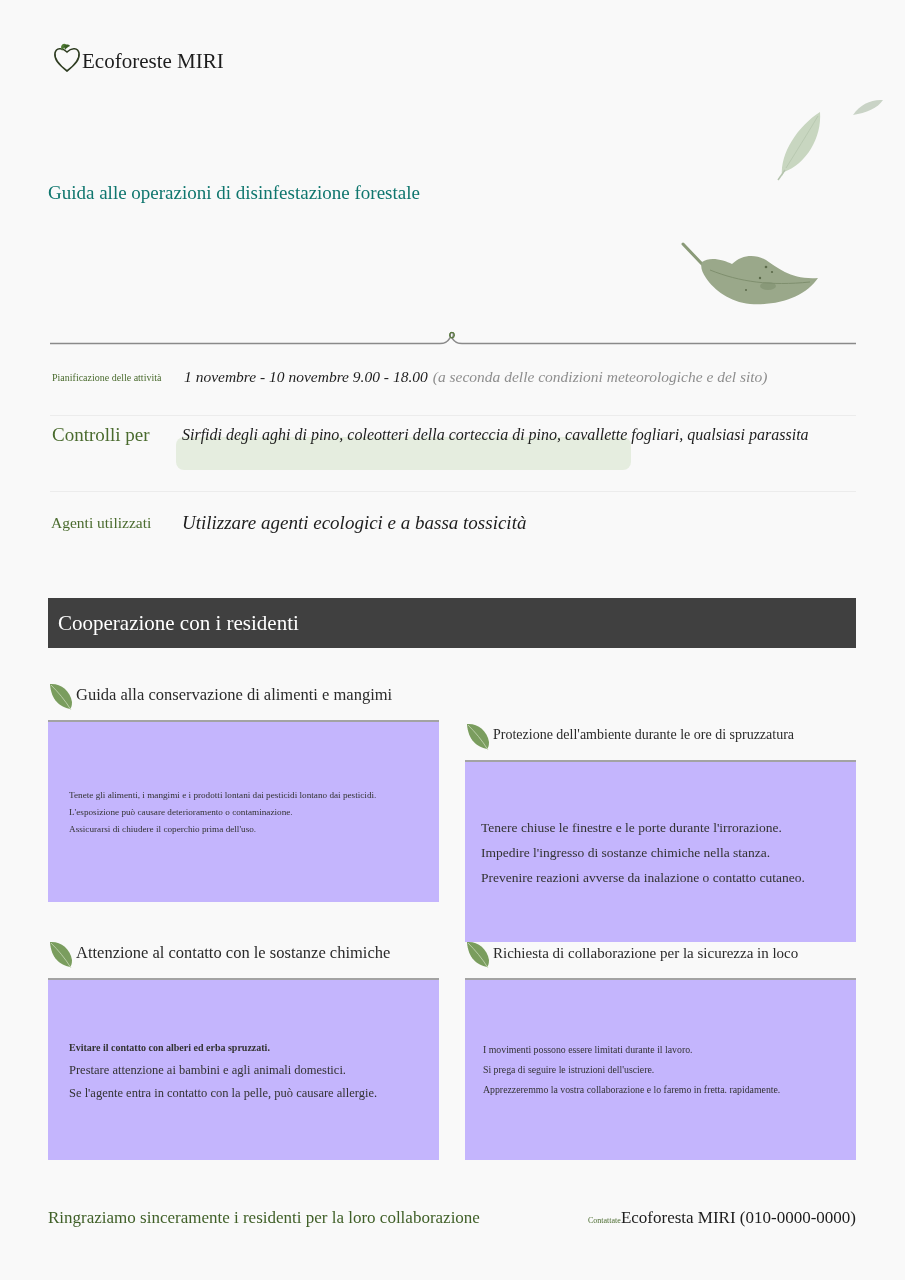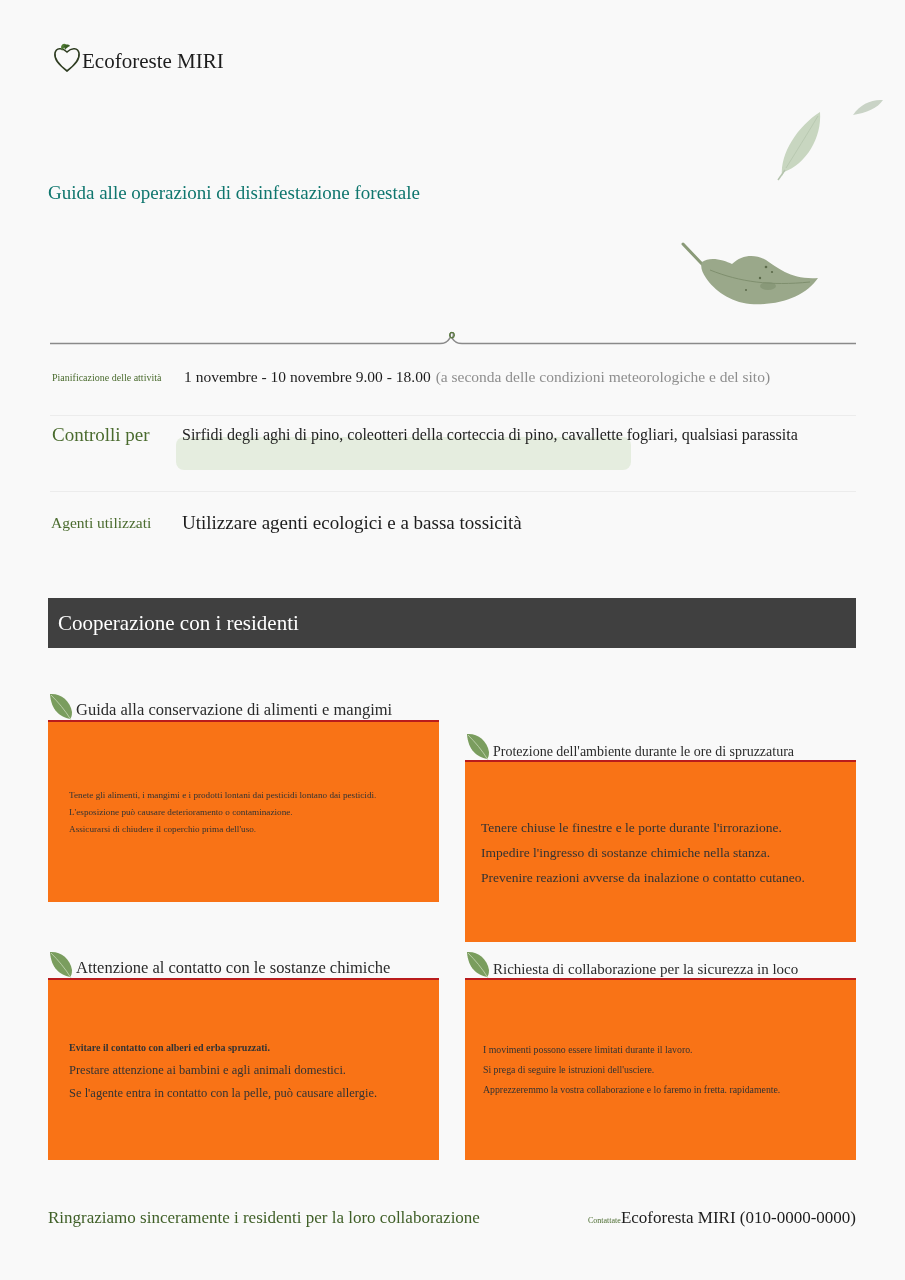--- a/index.html
+++ b/index.html
@@ -12,33 +12,33 @@
 
   .subtitle { position: absolute; left: 48px; top: 182px; font-family: "Liberation Serif", serif; font-size: 19px; color: #0f766e; }
 
   .leaf-deco { position: absolute; }
 
   .divider { position: absolute; left: 50px; top: 331px; width: 806px; height: 16px; }
 
   .info-row { position: absolute; left: 50px; width: 806px; display: flex; align-items: center; }
   .row-sep { position: absolute; left: 50px; width: 806px; height: 1px; background: #ececec; }
   .lbl { font-family: "Liberation Serif", serif; color: #4a6b2e; white-space: nowrap; }
-  .val { font-family: "Liberation Serif", serif; color: #1d1d1d; white-space: nowrap; }
+  .val { font-family: "Liberation Serif", serif; color: #1d1d1d; white-space: nowrap; font-style: italic; }
   .muted { color: #8e8e8e; }
 
   .highlight { position: absolute; left: 176px; top: 437px; width: 455px; height: 33px; background: #e5eddf; border-radius: 8px; }
 
   .banner { position: absolute; left: 48px; top: 598px; width: 808px; height: 50px; background: #404040; display: flex; align-items: center; padding-left: 10px; }
   .banner-text { font-family: "Liberation Serif", serif; font-size: 21px; color: #ffffff; }
 
   .card { position: absolute; width: 391px; }
-  .card-head { height: 52px; display: flex; align-items: flex-end; border-bottom: 2px solid #b91c1c; }
+  .card-head { height: 52px; display: flex; align-items: center; border-bottom: 2px solid #a3a3a3; }
   .card-leaf { width: 26px; height: 30px; margin-right: 2px; flex-shrink: 0; }
   .card-title { font-family: "Liberation Serif", serif; color: #2a2a2a; white-space: nowrap; }
-  .card-body { background: #f97316; height: 180px; display: flex; flex-direction: column; justify-content: center; padding-left: 21px; }
+  .card-body { background: #c4b5fd; height: 180px; display: flex; flex-direction: column; justify-content: center; padding-left: 21px; }
   .card-body p { font-family: "Liberation Serif", serif; color: #333; white-space: nowrap; }
 
   .footer-left { position: absolute; left: 48px; top: 1208px; font-family: "Liberation Serif", serif; font-size: 17px; color: #3f5f27; }
   .footer-right { position: absolute; right: 49px; top: 1208px; display: flex; align-items: baseline; }
   .contact-label { font-family: "Liberation Serif", serif; font-size: 8px; color: #4a6b2e; }
   .contact-value { font-family: "Liberation Serif", serif; font-size: 17px; color: #1d1d1d; }
 </style>
 </head>
 <body>
 

